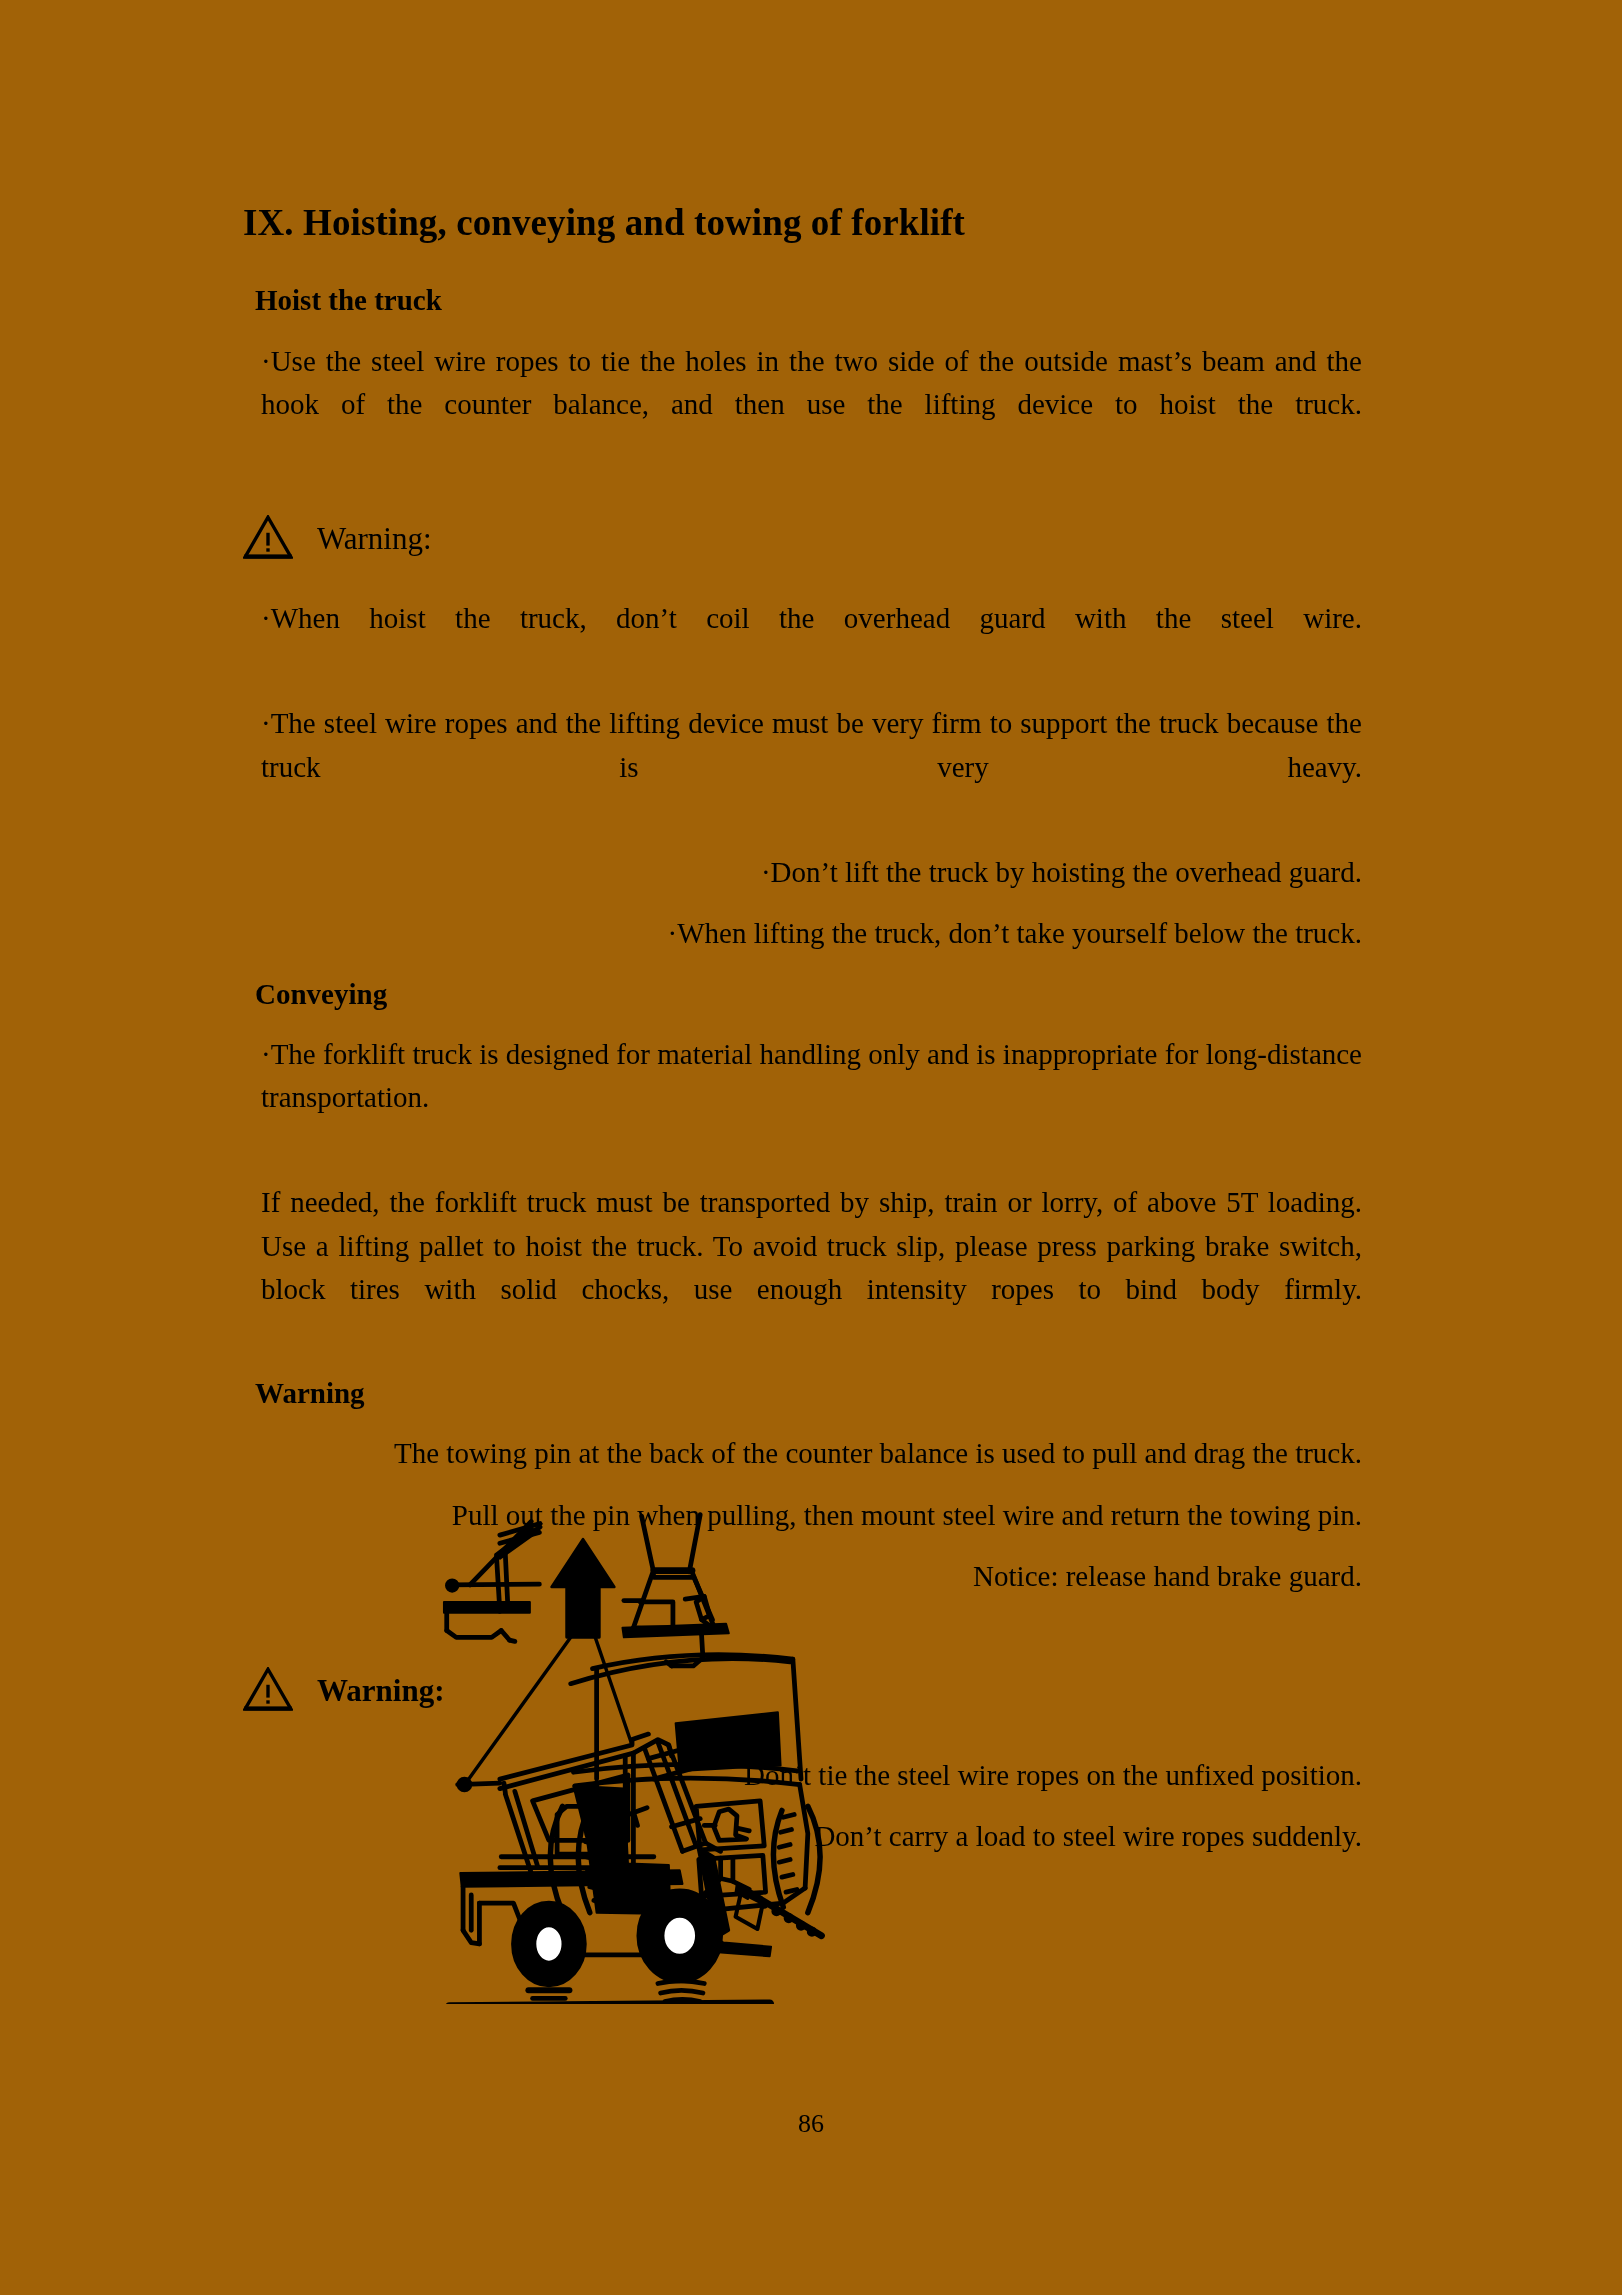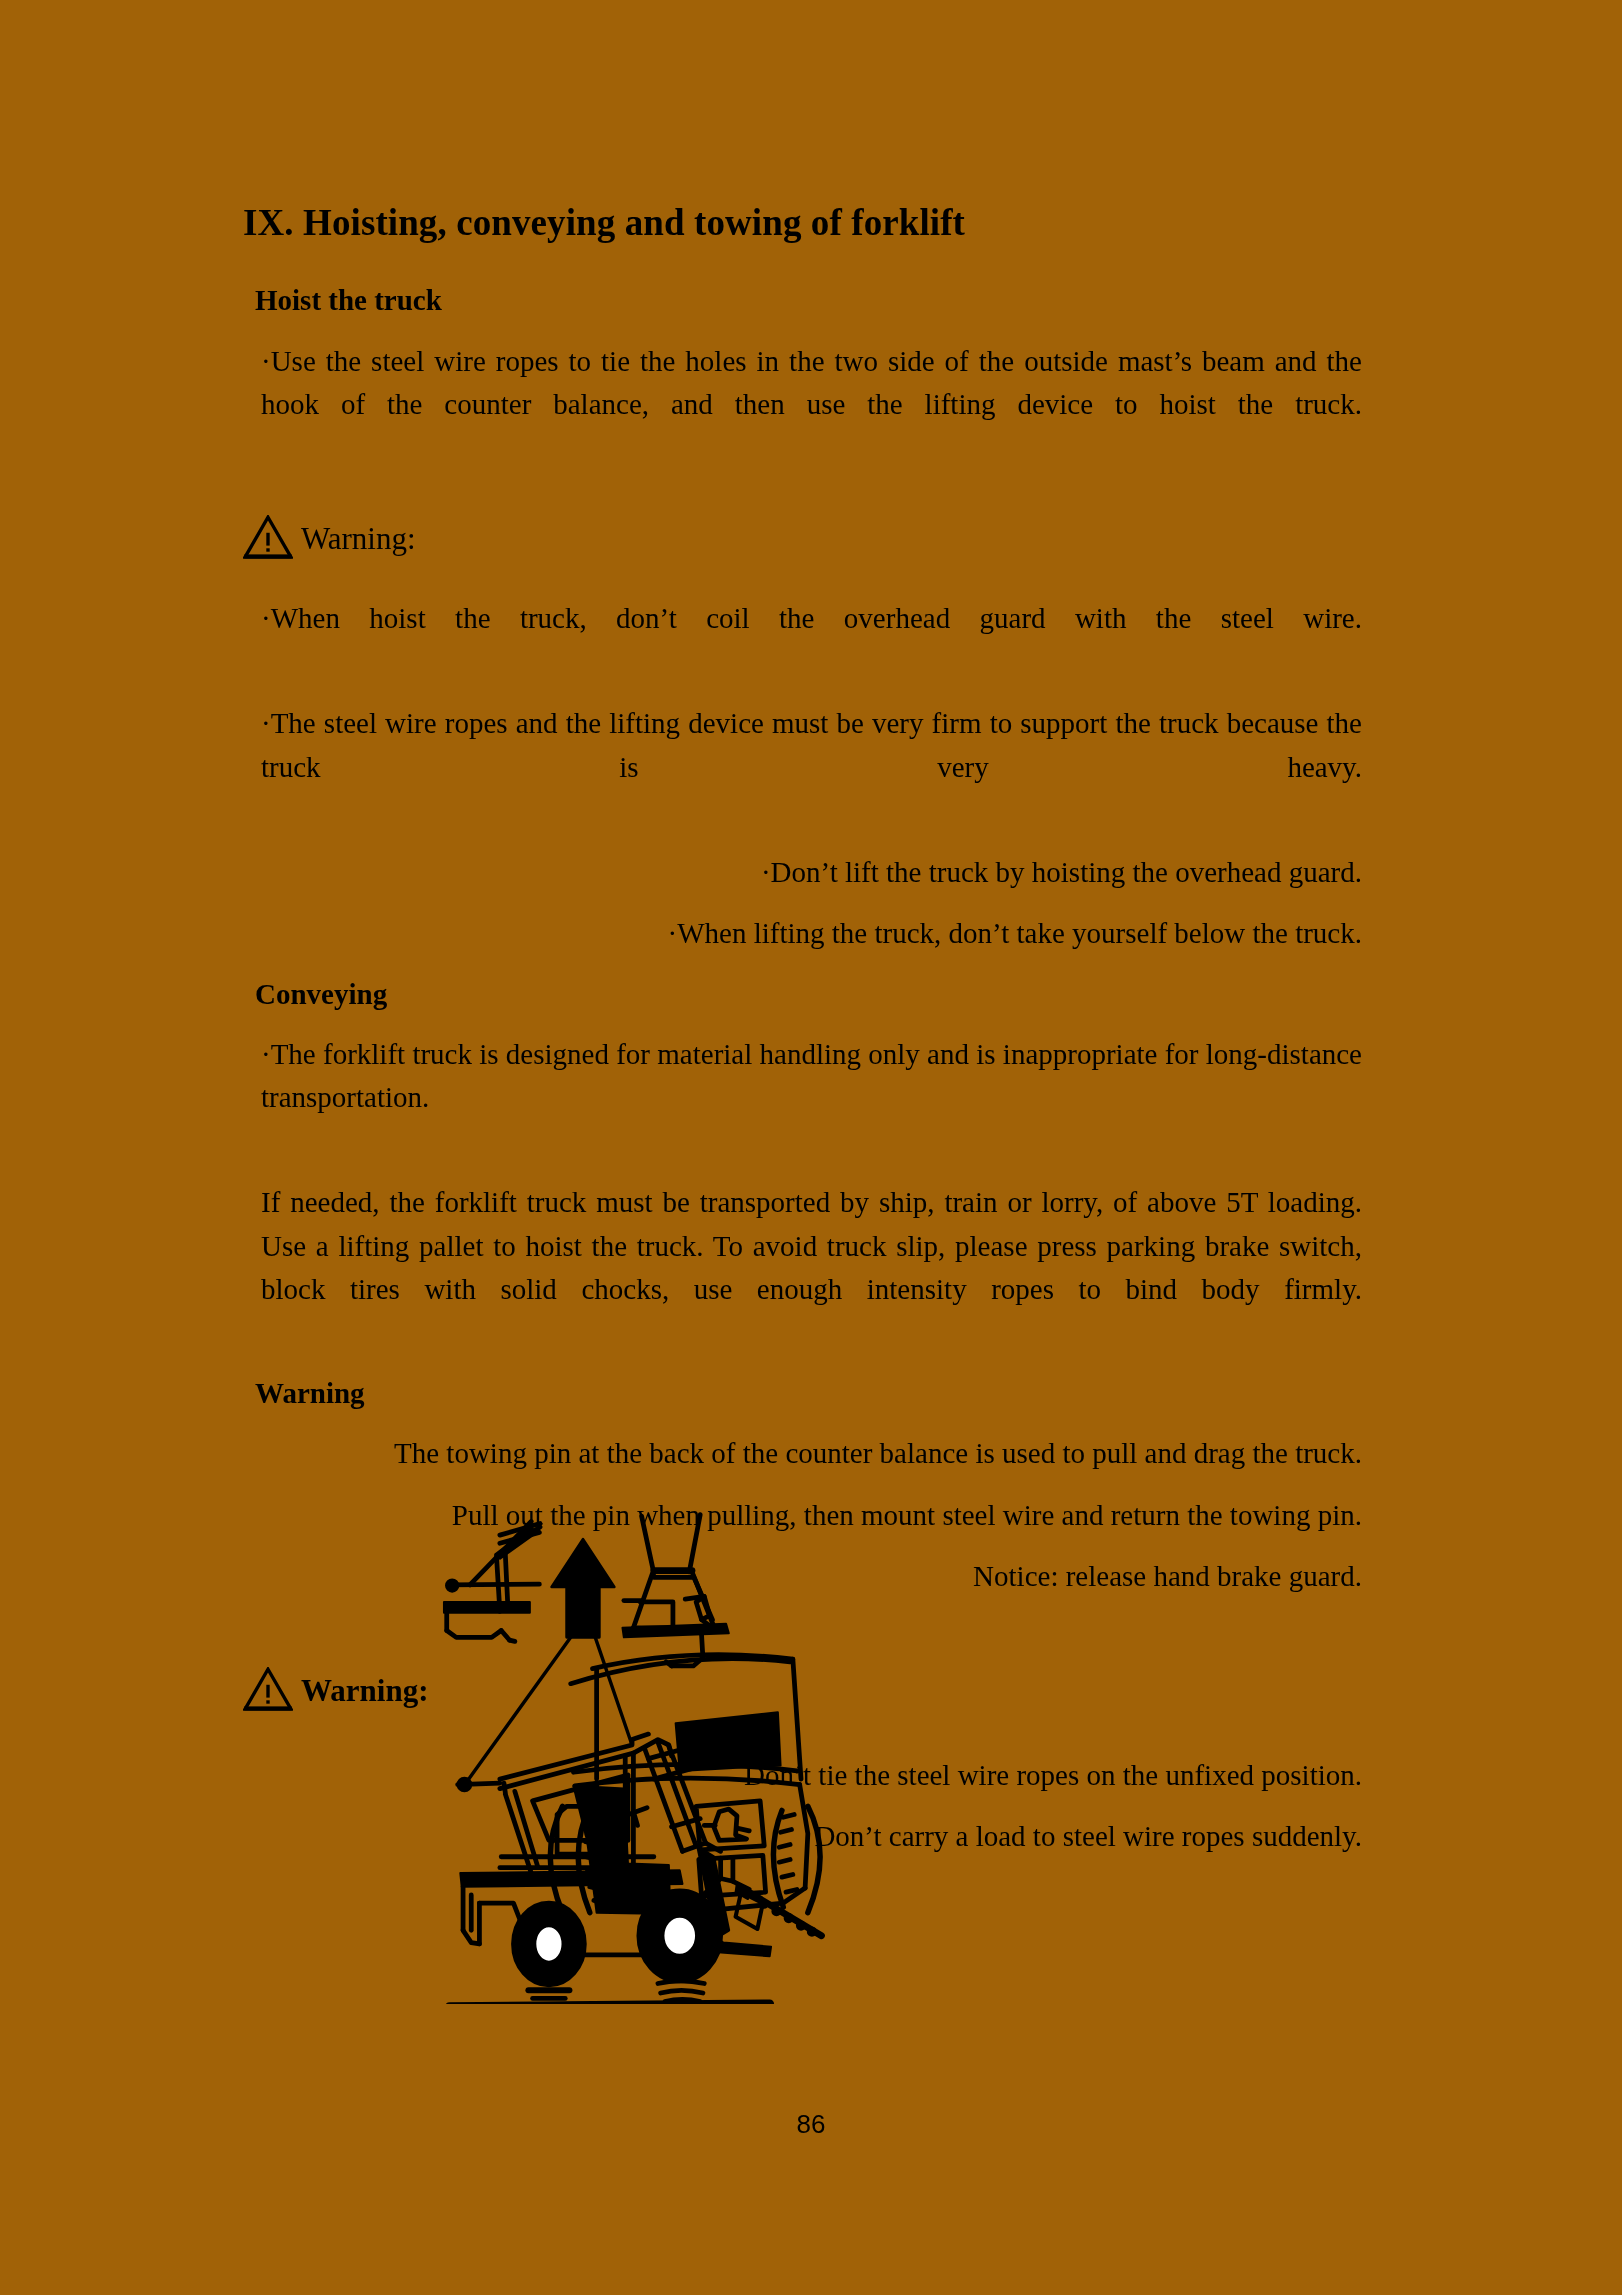--- a/index.html
+++ b/index.html
@@ -67,21 +67,21 @@
     width: 100%;
   }
 
   p.nojust {
     text-align: right;
   }
 
   .warn-block {
     display: flex;
     align-items: flex-end;
-    gap: 8px;
+    gap: 24px;
     margin: 0;
   }
   .warn-block.first { margin-top: 42px; margin-bottom: 40px; }
   .warn-block.second { margin-top: 65px; margin-bottom: 45px; }
 
   .warn-tri {
     width: 50px;
     height: 45px;
     flex: 0 0 auto;
     display: block;
@@ -105,21 +105,21 @@
     height: 518px;
   }
   .figure svg { display: block; width: 100%; height: 100%; }
 
   .page-number {
     position: absolute;
     left: 0;
     top: 2111px;
     width: 1622px;
     text-align: center;
-    font-family: Liberation Sans, sans-serif;
+    font-family: Liberation Serif, serif;
     font-size: 26px;
     line-height: 1;
   }
 </style>
 </head>
 <body>
 
 <div class="page">
 
   <div class="content">

